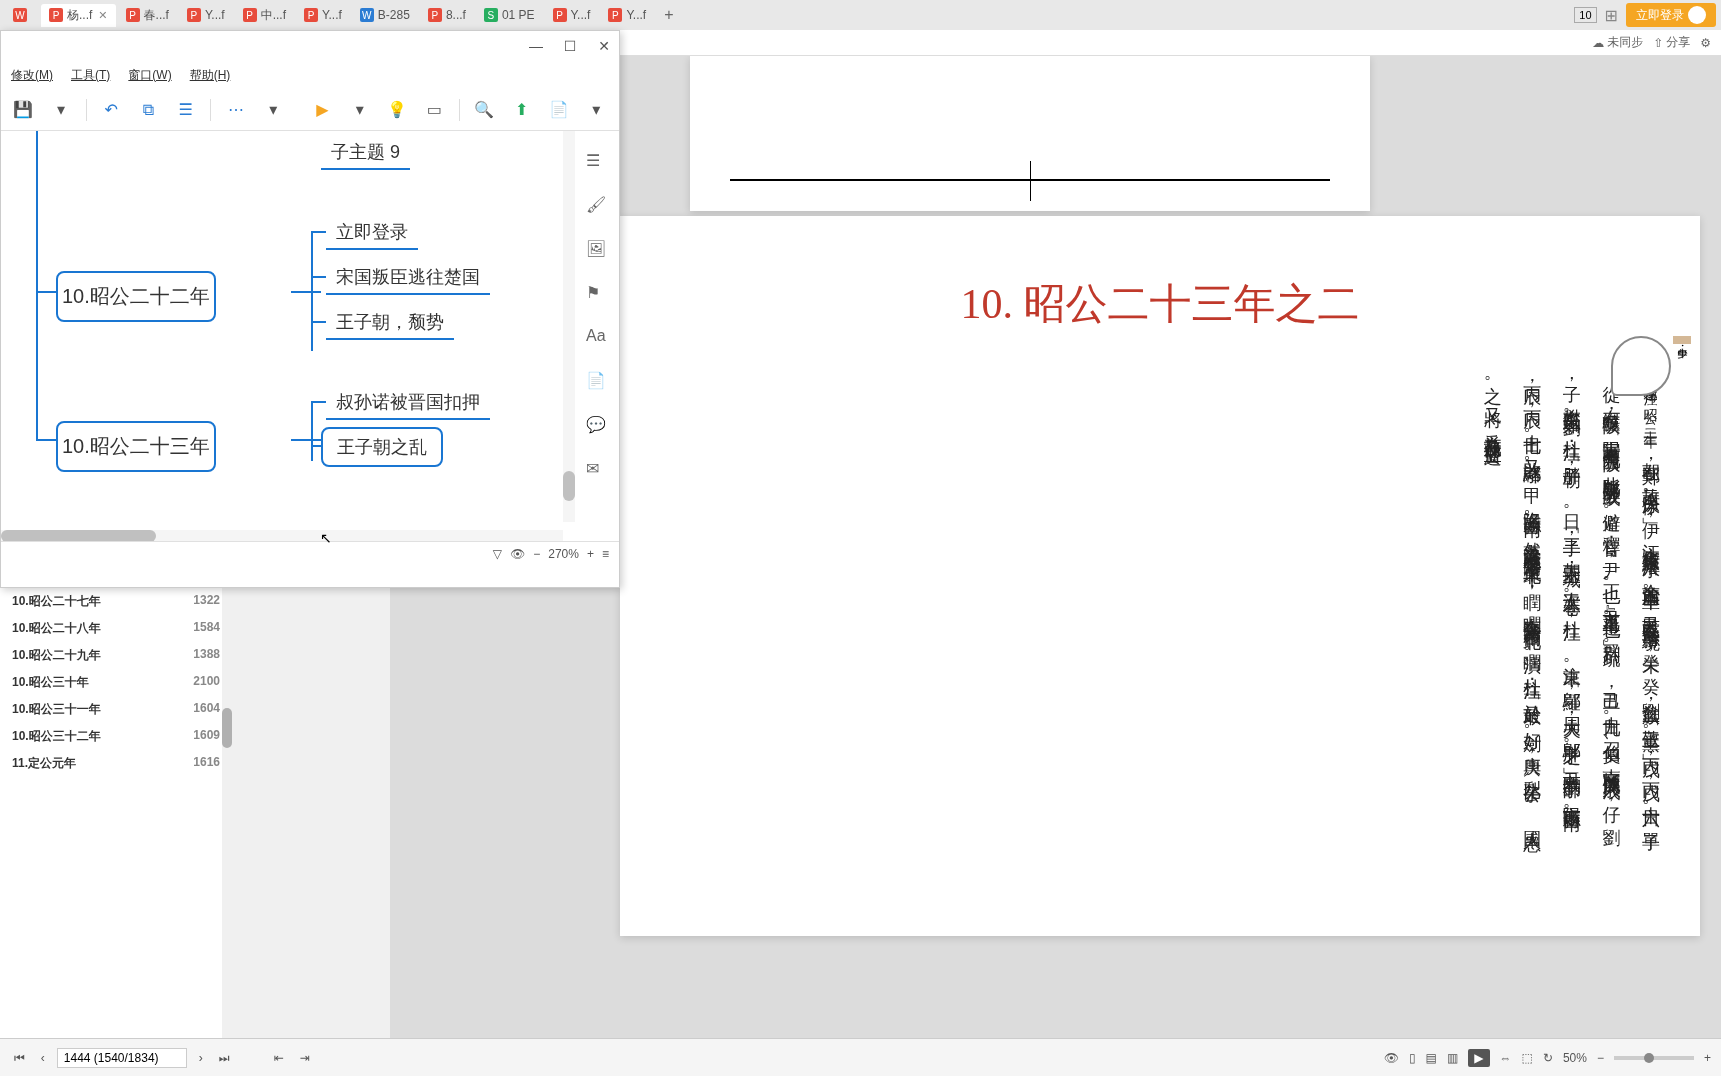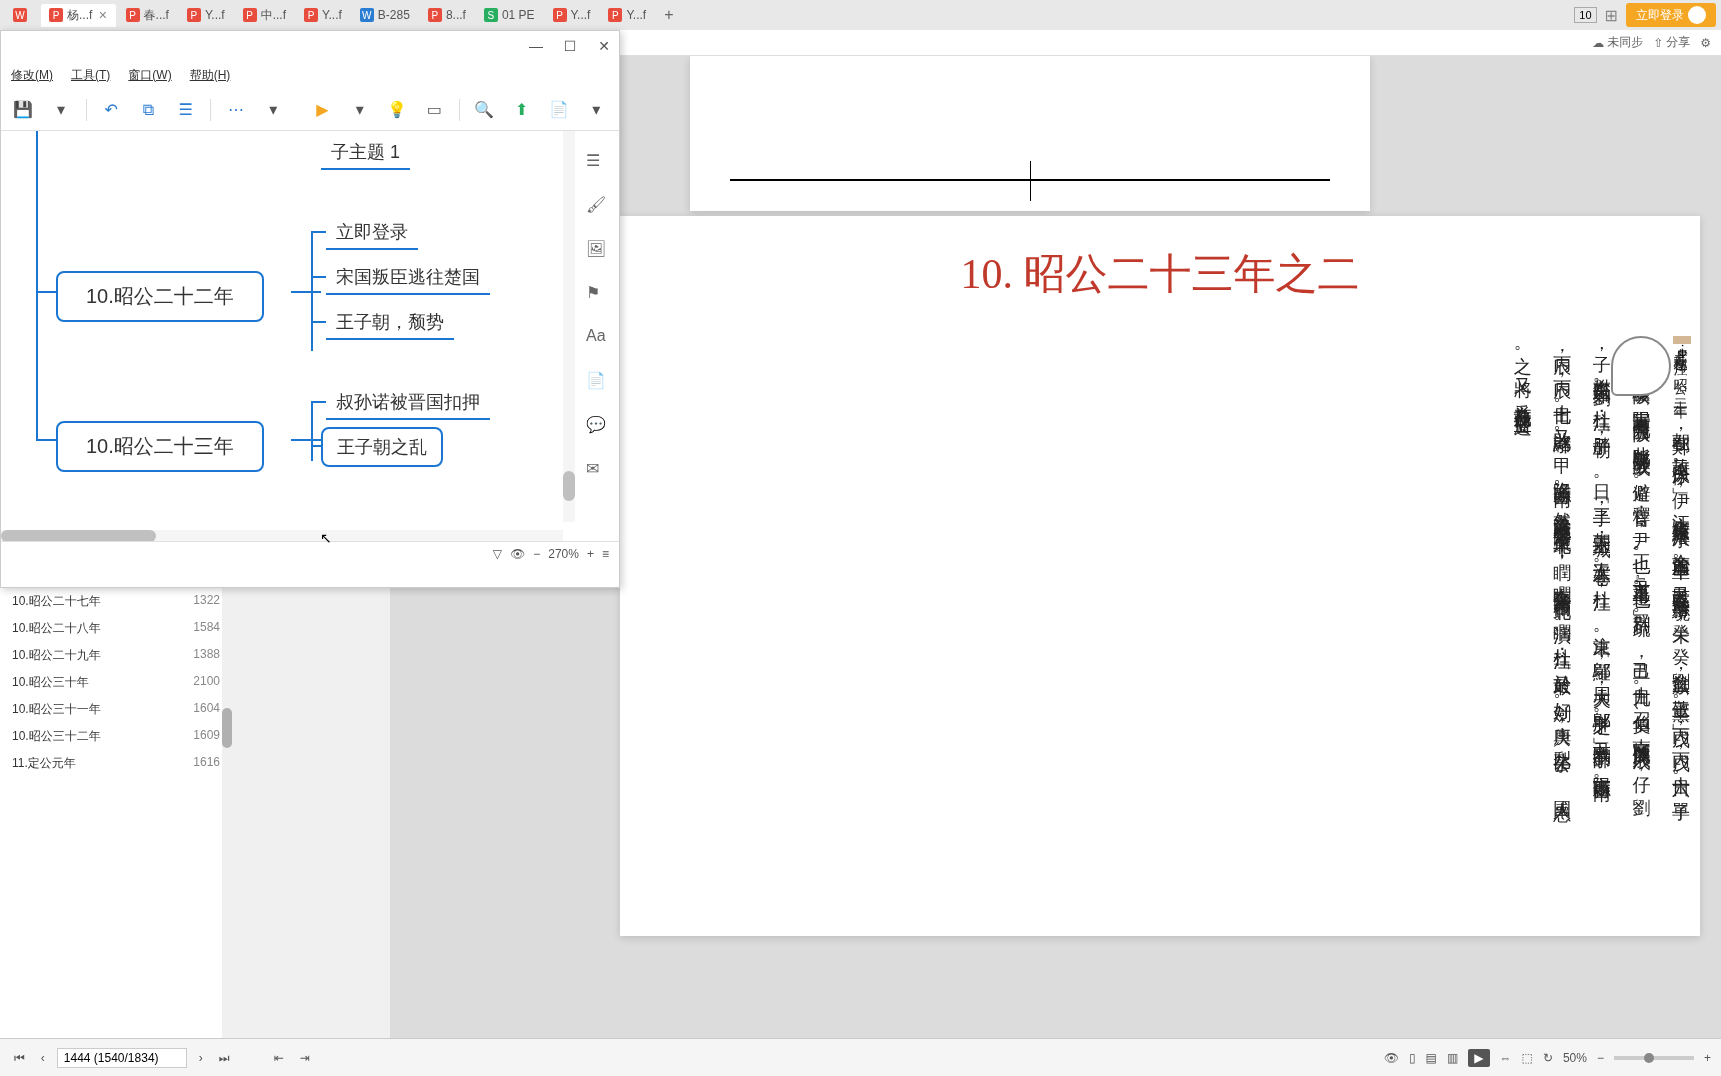--- a/index.html
+++ b/index.html
@@ -27,47 +27,47 @@
 .xmind-window { position: absolute; top: 30px; left: 0; width: 620px; height: 558px; background: #fff; border: 1px solid #ccc; box-shadow: 2px 2px 8px rgba(0,0,0,0.2); z-index: 100; }
 .xmind-titlebar { height: 30px; display: flex; align-items: center; justify-content: flex-end; padding: 0 8px; gap: 20px; }
 .xmind-ctrl { width: 14px; height: 14px; display: flex; align-items: center; justify-content: center; color: #555; font-size: 14px; }
 .xmind-menubar { height: 28px; display: flex; align-items: center; padding: 0 10px; gap: 18px; font-size: 12px; color: #333; text-decoration: underline; }
 .xmind-toolbar { height: 42px; display: flex; align-items: center; padding: 0 10px; gap: 12px; border-bottom: 1px solid #e0e0e0; }
 .tb-btn { width: 26px; height: 26px; display: flex; align-items: center; justify-content: center; color: #555; border-radius: 3px; }
 .tb-sep { width: 1px; height: 22px; background: #ddd; }
 .tb-spacer { flex: 1; }
 
 .xmind-canvas { position: relative; height: 400px; background: #fff; overflow: hidden; }
-.node { position: absolute; padding: 10px 28px; border: 2px solid #1976d2; border-radius: 8px; background: #fff; font-size: 20px; color: #333; }
+.node { position: absolute; padding: 10px 4px; border: 2px solid #1976d2; border-radius: 8px; background: #fff; font-size: 20px; color: #333; }
 .node.small { border: none; border-bottom: 2px solid #1976d2; border-radius: 0; padding: 4px 10px; font-size: 18px; }
 .node.selected { border: 2px solid #1976d2; background: #fff; }
 
 .xmind-sidebar { position: absolute; right: 0; top: 100px; width: 44px; bottom: 45px; display: flex; flex-direction: column; align-items: center; gap: 22px; padding-top: 20px; }
 .side-icon { width: 22px; height: 22px; color: #666; }
 
 .xmind-scroll-v { position: absolute; right: 44px; top: 100px; bottom: 65px; width: 12px; background: #f5f5f5; }
 .xmind-scroll-v-thumb { position: absolute; left: 0; right: 0; top: 340px; height: 30px; background: #c0c0c0; border-radius: 6px; }
 .xmind-scroll-h { position: absolute; left: 0; right: 56px; bottom: 45px; height: 12px; background: #f5f5f5; }
 .xmind-scroll-h-thumb { position: absolute; top: 0; bottom: 0; left: 0; width: 155px; background: #c0c0c0; border-radius: 6px; }
 
 .xmind-status { position: absolute; bottom: 22px; left: 0; right: 0; height: 24px; display: flex; align-items: center; justify-content: flex-end; padding: 0 10px; gap: 8px; font-size: 12px; color: #555; border-top: 1px solid #e0e0e0; }
 .xmind-status2 { position: absolute; bottom: 0; left: 0; right: 0; height: 22px; display: flex; align-items: center; justify-content: flex-end; padding: 0 10px; gap: 10px; font-size: 11px; color: #777; background: #f5f5f5; }
 
 
 .outline-panel { position: absolute; left: 0; top: 588px; width: 232px; bottom: 38px; background: #fff; overflow: hidden; }
-.outline-row { display: flex; justify-content: space-between; padding: 5px 12px; font-size: 12px; color: #333; }
+.outline-row { display: flex; justify-content: space-between; padding: 5px 12px; font-size: 12px; color: #333; font-weight: bold; }
 .outline-row .pg { color: #888; }
 .outline-scroll { position: absolute; right: 0; top: 0; bottom: 0; width: 10px; background: #f0f0f0; }
 .outline-thumb { position: absolute; left: 0; right: 0; top: 120px; height: 40px; background: #b0b0b0; border-radius: 5px; }
 
 
 .doc-area { position: absolute; left: 390px; top: 56px; right: 0; bottom: 38px; background: #dcdcdc; overflow: hidden; }
 .page { position: absolute; background: #fff; box-shadow: 0 2px 8px rgba(0,0,0,0.15); }
 .page-top { left: 300px; top: 0; width: 680px; height: 155px; }
-.page-main { left: 230px; top: 160px; width: 1080px; height: 720px; }
+.page-main { left: 230px; top: 160px; width: 1080px; height: 720px; padding: 30px; }
 .doc-title { color: #c0392b; font-size: 42px; text-align: center; font-family: "SimSun", serif; margin: 30px 0 40px; }
 .vertical-text { writing-mode: vertical-rl; text-orientation: upright; font-family: "SimSun", serif; font-size: 18px; line-height: 2.2; height: 450px; float: right; color: #222; letter-spacing: 2px; }
 
 .floating-char { position: absolute; right: 30px; top: 280px; width: 80px; height: 100px; }
 .char-bubble { width: 60px; height: 60px; border: 2px solid #888; border-radius: 50% 50% 50% 10%; background: #fff; }
 .char-tag { position: absolute; right: 0; top: 0; width: 18px; background: #d4b896; font-size: 10px; writing-mode: vertical-rl; padding: 4px 2px; }
 
 
 .bottom-bar { position: absolute; left: 0; right: 0; bottom: 0; height: 38px; background: #f5f5f5; border-top: 1px solid #ccc; display: flex; align-items: center; padding: 0 10px; font-size: 12px; color: #555; }
 .page-nav { display: flex; align-items: center; gap: 8px; }
@@ -252,21 +252,21 @@
     <div style="position:absolute;left:290px;top:160px;width:30px;height:2px;background:#1976d2"></div>
     <div style="position:absolute;left:310px;top:100px;width:2px;height:120px;background:#1976d2"></div>
     <div style="position:absolute;left:310px;top:100px;width:15px;height:2px;background:#1976d2"></div>
     <div style="position:absolute;left:310px;top:145px;width:15px;height:2px;background:#1976d2"></div>
     <div style="position:absolute;left:310px;top:190px;width:15px;height:2px;background:#1976d2"></div>
     <div style="position:absolute;left:290px;top:308px;width:30px;height:2px;background:#1976d2"></div>
     <div style="position:absolute;left:310px;top:270px;width:2px;height:60px;background:#1976d2"></div>
     <div style="position:absolute;left:310px;top:270px;width:15px;height:2px;background:#1976d2"></div>
     <div style="position:absolute;left:310px;top:314px;width:15px;height:2px;background:#1976d2"></div>
 
-    <div class="node small" style="left:320px;top:5px">子主题 1</div>
+    <div class="node small" style="left:320px;top:5px">子主题 9</div>
     <div class="node" style="left:55px;top:140px">10.昭公二十二年</div>
     <div class="node small" style="left:325px;top:85px">立即登录</div>
     <div class="node small" style="left:325px;top:130px">宋国叛臣逃往楚国</div>
     <div class="node small" style="left:325px;top:175px">王子朝，颓势</div>
     <div class="node" style="left:55px;top:290px">10.昭公二十三年</div>
     <div class="node small" style="left:325px;top:255px">叔孙诺被晋国扣押</div>
     <div class="node selected" style="left:320px;top:296px;padding:6px 14px;font-size:18px">王子朝之乱</div>
   </div>
 
   <div class="xmind-sidebar">

